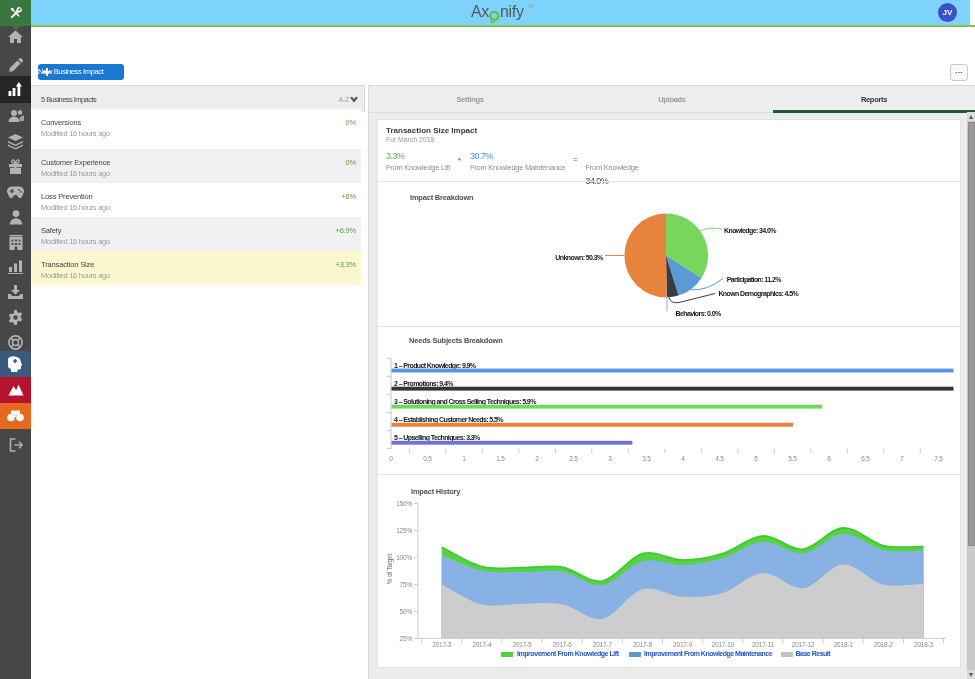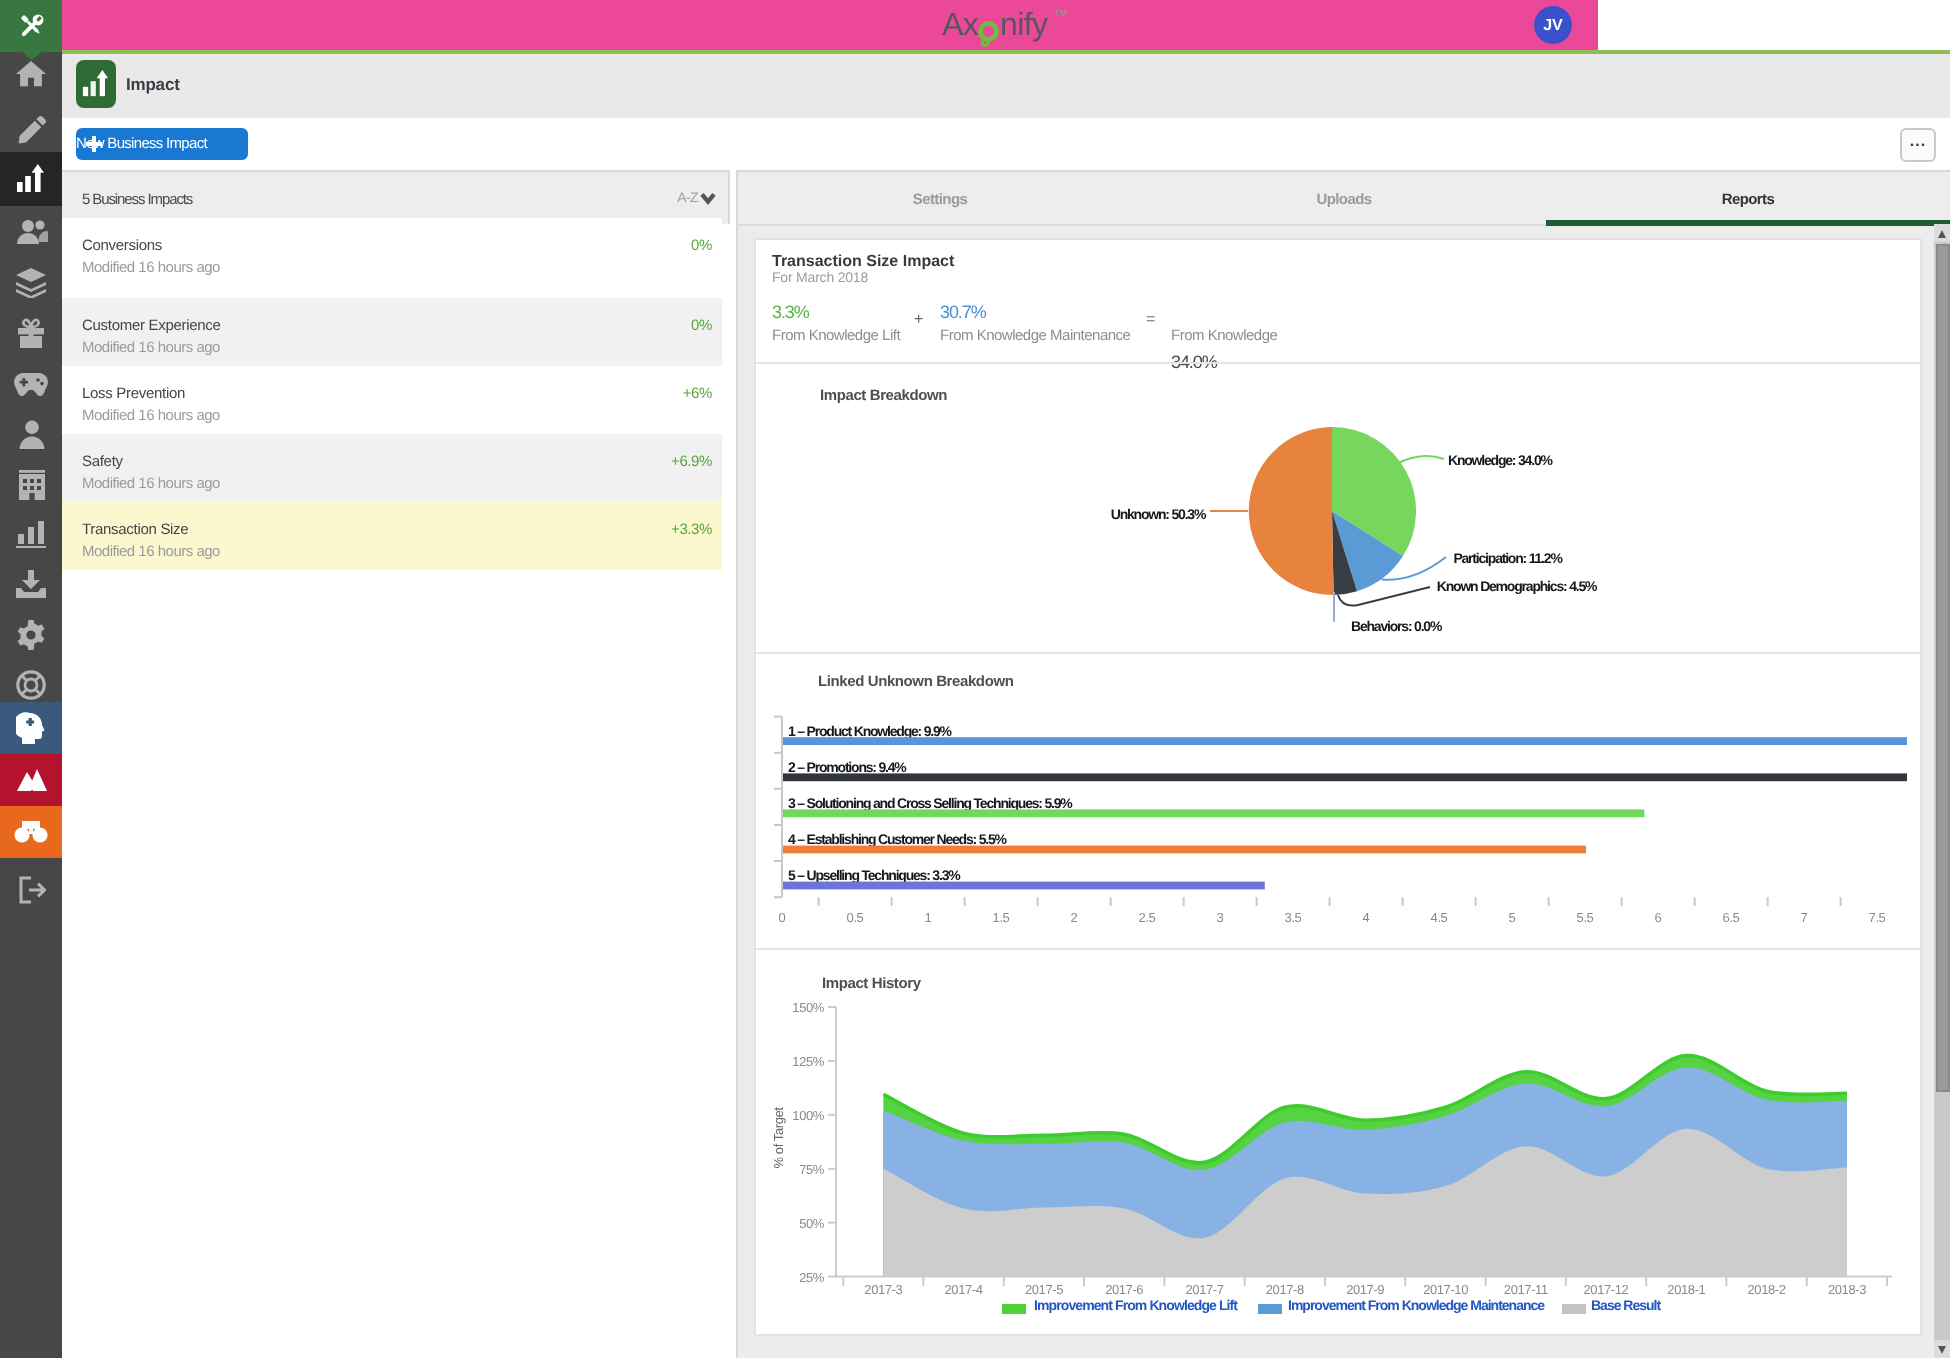--- a/index.html
+++ b/index.html
@@ -1,21 +1,21 @@
 <!DOCTYPE html>
 <html><head>
 <meta charset="utf-8">
 <style>
 * { margin:0; padding:0; box-sizing:border-box; }
 html,body { width:975px; height:679px; overflow:hidden; }
 body { font-family:"Liberation Sans", sans-serif; background:#fff; }
 #app { position:relative; width:975px; height:679px; overflow:hidden; background:#fff; }
 #sidebar { position:absolute; left:0; top:0; width:31px; height:679px; background:#474747; z-index:30; }
 .sb-item { position:absolute; left:0; width:31px; display:flex; align-items:center; justify-content:center; }
-#header { position:absolute; left:31px; top:0; width:768px; height:25px; background:#ec4899; z-index:20; }
+#header { position:absolute; left:31px; top:0; width:939px; height:25px; background:#7dd3fc; z-index:20; }
 #greenline { position:absolute; left:31px; top:25px; width:944px; height:2px; background:#8cbe53; z-index:21; }
 #logo { position:absolute; left:0; top:0; width:944px; height:25px; text-align:center; }
 #avatar { position:absolute; right:13px; top:3px; width:19px; height:19px; border-radius:50%; background:#3a51cb; color:#fff; font-size:8px; font-weight:bold; text-align:center; line-height:19px; }
 #toolbar { position:absolute; left:31px; top:27px; width:944px; height:32px; background:#e9e9e9; }
 #impact-tile { position:absolute; left:7px; top:3px; width:20px; height:24px; background:#2e6b35; border-radius:4px; display:flex; align-items:center; justify-content:center; }
 #toolbar .title { position:absolute; left:32px; top:10px; font-size:8.5px; font-weight:bold; color:#3b3e45; letter-spacing:-0.1px; }
 #btnrow { position:absolute; left:31px; top:59px; width:944px; height:26px; background:#fff; }
 #newbtn { position:absolute; left:7px; top:5px; width:86px; height:16px; background:#1878d2; border-radius:3px; color:#fff; font-size:7.5px; letter-spacing:-0.35px; line-height:16px; text-align:left; }
 #dotsbtn { position:absolute; right:7px; top:5px; width:18px; height:17px; border:1px solid #c9c9c9; background:#fbfbfb; border-radius:3px; color:#3a3a3a; font-size:8px; font-weight:bold; text-align:center; line-height:12px; letter-spacing:0.5px; }
 #leftpanel { position:absolute; left:31px; top:85px; width:337px; height:594px; background:#fff; }
@@ -178,31 +178,20 @@
         <text x="0" y="17.4" font-family="Liberation Sans, sans-serif" font-size="16" letter-spacing="-0.3" fill="#56575b">Ax</text>
         <circle cx="23.3" cy="15.7" r="4" fill="none" stroke="#6abf3e" stroke-width="2.4"></circle>
         <circle cx="21.6" cy="21.2" r="1.6" fill="none" stroke="#6abf3e" stroke-width="1.5"></circle>
         <text x="29" y="17.4" font-family="Liberation Sans, sans-serif" font-size="16" letter-spacing="-0.3" fill="#56575b">nify</text>
         <text x="56" y="8" font-family="Liberation Sans, sans-serif" font-size="4.5" fill="#9a9a9a">TM</text>
       </svg>
     </div>
     <div id="avatar">JV</div>
   </div>
   <div id="greenline"></div>
-  <div id="toolbar">
-    <div id="impact-tile">
-        <svg width="14" height="14" viewBox="0 0 15 15">
-          <rect x="0.5" y="9" width="2.8" height="5" fill="#fff"></rect>
-          <rect x="4.6" y="6" width="2.8" height="8" fill="#f2f8e8"></rect>
-          <rect x="9.5" y="4" width="2.8" height="10" fill="#fff"></rect>
-          <path d="M10.9 0 L14 4.4 L7.8 4.4 Z" fill="#fff"></path>
-        </svg>
-      </div>
-    <span class="title">Impact</span>
-  </div>
   <div id="btnrow">
     <div id="newbtn"><svg width="8" height="8" viewBox="0 0 8 8" style="position:absolute;left:5px;top:4px;">
           <path d="M3 0 h2 v3 h3 v2 H5 v3 H3 V5 H0 V3 h3 Z" fill="#fff"></path>
         </svg>New Business Impact</div>
     <div id="dotsbtn">...</div>
   </div>
   <div id="leftpanel">
     <div id="listhead">
         <span class="t">5 Business Impacts</span>
         <span class="az">A-Z</span>
@@ -269,21 +258,21 @@
         <path d="M138,92.5 Q140,99 148,97.5 L184,88.5" fill="none" stroke="#383d44" stroke-width="1"></path>
         <path d="M136,91 L136,106" fill="none" stroke="#98a8e8" stroke-width="1"></path>
         <path d="M93,50.5 L74,50.5" fill="none" stroke="#e8833e" stroke-width="1"></path>
         <text x="193" y="27.5" font-size="7" font-weight="bold" fill="#15181d" letter-spacing="-0.6">Knowledge: 34.0%</text>
         <text x="195.7" y="76.5" font-size="7" font-weight="bold" fill="#15181d" letter-spacing="-0.6">Participation: 11.2%</text>
         <text x="187.4" y="90.5" font-size="7" font-weight="bold" fill="#15181d" letter-spacing="-0.6">Known Demographics: 4.5%</text>
         <text x="144.5" y="110.5" font-size="7" font-weight="bold" fill="#15181d" letter-spacing="-0.6">Behaviors: 0.0%</text>
         <text x="71.6" y="54.5" font-size="7" font-weight="bold" fill="#15181d" letter-spacing="-0.6" text-anchor="end">Unknown: 50.3%</text>
       </svg>
       <div style="position:absolute;left:0;top:206px;width:582px;height:1px;background:#e4e4e4;"></div>
-      <div class="sect-h" style="position:absolute;left:7px;top:216px;">Linked Unknown Breakdown</div>
+      <div class="sect-h" style="position:absolute;left:7px;top:216px;">Needs Subjects Breakdown</div>
       <svg style="position:absolute;left:0;top:232px;" width="582" height="115" viewBox="0 0 582 115">
         <line x1="13" y1="6.3" x2="13" y2="96.6" stroke="#c8c8c8"></line>
         <g stroke="#c8c8c8">
           <line x1="9" y1="6.3" x2="13" y2="6.3"></line>
             <line x1="9" y1="24.4" x2="13" y2="24.4"></line>
           <line x1="9" y1="42.4" x2="13" y2="42.4"></line>
             <line x1="9" y1="60.5" x2="13" y2="60.5"></line>
           <line x1="9" y1="78.5" x2="13" y2="78.5"></line>
             <line x1="9" y1="96.6" x2="13" y2="96.6"></line>
         </g>

